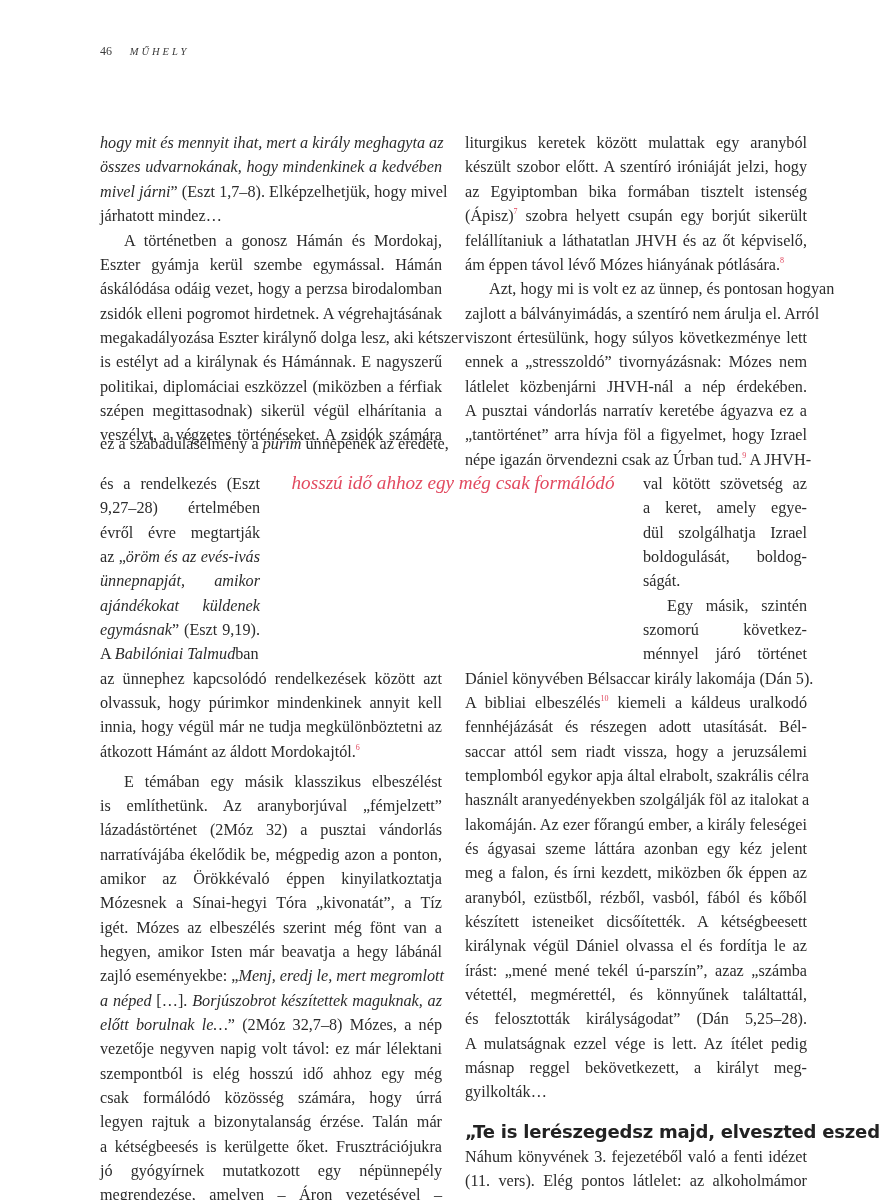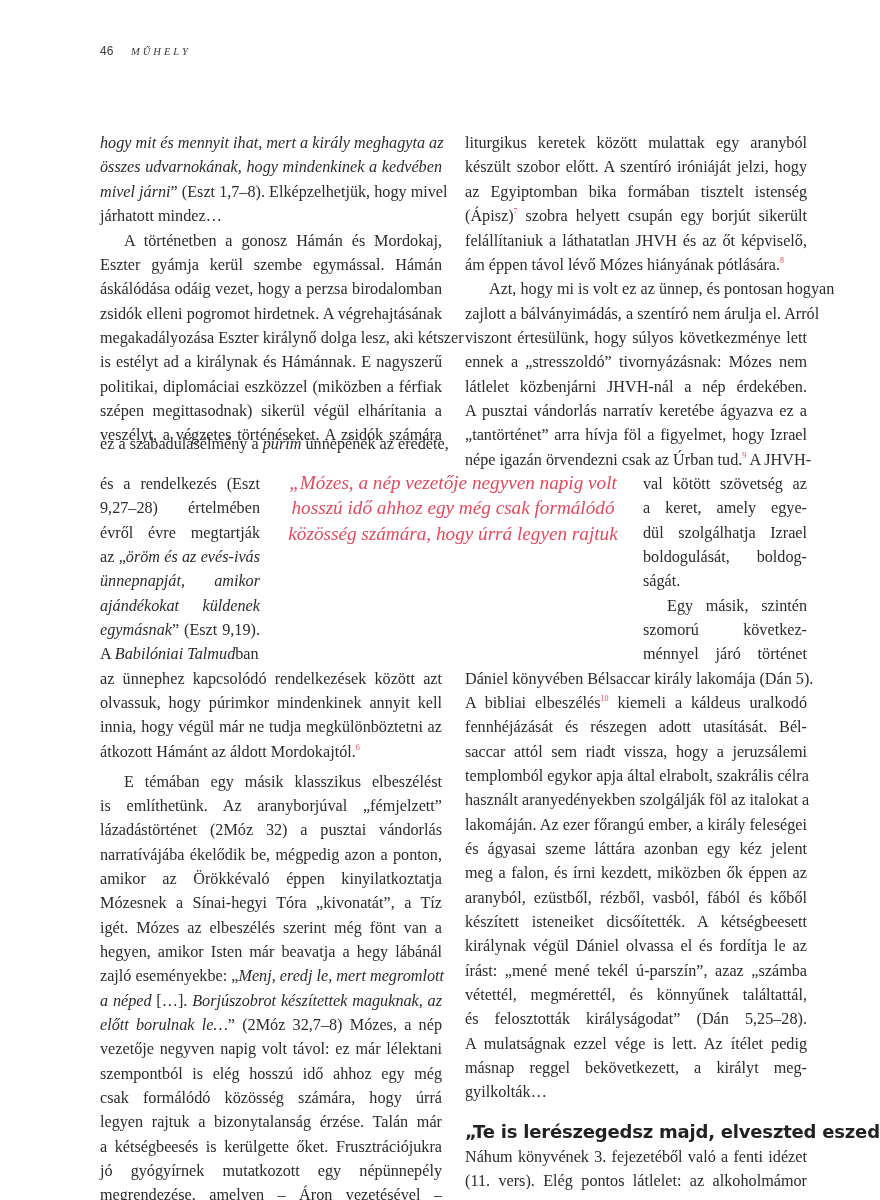--- a/index.html
+++ b/index.html
@@ -1,19 +1,19 @@
 <!DOCTYPE html>
 <html><head>
 <meta charset="utf-8">
 <style>
   html, body { margin: 0; padding: 0; background: #ffffff; }
   body { width: 880px; height: 1200px; position: relative; overflow: hidden;
          font-family: "DejaVu Serif", "Liberation Serif", serif; color: #2a2a2a; }
   .header { position: absolute; left: 100px; top: 44px; font-size: 11.5px; color: #3a3a3a; }
-  .header .pageno { font-family: Liberation Sans, sans-serif; font-size: 12px; margin-right: 14px; }
+  .header .pageno { font-family: Liberation Serif, serif; font-size: 12px; margin-right: 14px; }
   .header .section { font-family: "Liberation Serif", serif; font-style: italic; letter-spacing: 3px; font-size: 10.5px; }
   .line { position: absolute; font-family: "Liberation Serif", serif; font-size: 16.2px;
           line-height: 24.3px; white-space: nowrap; text-align: justify; text-align-last: justify;
           color: #2b2b2b; }
   .line.last { text-align-last: left; }
   .colL { left: 100px; width: 342px; }
   .colR { left: 465px; width: 342px; }
   .wrapL { left: 100px; width: 160px; }
   .wrapR { left: 643px; width: 164px; }
   .indent { text-indent: 24px; }
@@ -77,23 +77,21 @@
   <div class="line colL" style="top:1037px">vezetője negyven napig volt távol: ez már lélektani</div>
   <div class="line colL" style="top:1062px">szempontból is elég hosszú idő ahhoz egy még</div>
   <div class="line colL" style="top:1086px">csak formálódó közösség számára, hogy úrrá</div>
   <div class="line colL" style="top:1110px">legyen rajtuk a bizonytalanság érzése. Talán már</div>
   <div class="line colL" style="top:1135px">a kétségbeesés is kerülgette őket. Frusztrációjukra</div>
   <div class="line colL" style="top:1159px">jó gyógyírnek mutatkozott egy népünnepély</div>
   <div class="line colL" style="top:1183px">megrendezése, amelyen – Áron vezetésével –</div>
 </div>
 
 <div class="pull">
-  <div>„Mózes, a nép vezetője negyven napig volt</div>
   <div>hosszú idő ahhoz egy még csak formálódó</div>
-  <div>közösség számára, hogy úrrá legyen rajtuk</div>
 </div>
 
 <div>
   <div class="line colR" style="top:131px">liturgikus keretek között mulattak egy aranyból</div>
   <div class="line colR" style="top:155px">készült szobor előtt. A szentíró iróniáját jelzi, hogy</div>
   <div class="line colR" style="top:180px">az Egyiptomban bika formában tisztelt istenség</div>
   <div class="line colR" style="top:204px"><span>(Ápisz)</span><sup class="fn">7</sup><span> szobra helyett csupán egy borjút sikerült</span></div>
   <div class="line colR" style="top:229px">felállítaniuk a láthatatlan JHVH és az őt képviselő,</div>
   <div class="line colR last" style="top:253px"><span>ám éppen távol lévő Mózes hiányának pótlására.</span><sup class="fn">8</sup></div>
   <div class="line colR indent" style="top:277px">Azt, hogy mi is volt ez az ünnep, és pontosan hogyan</div>

